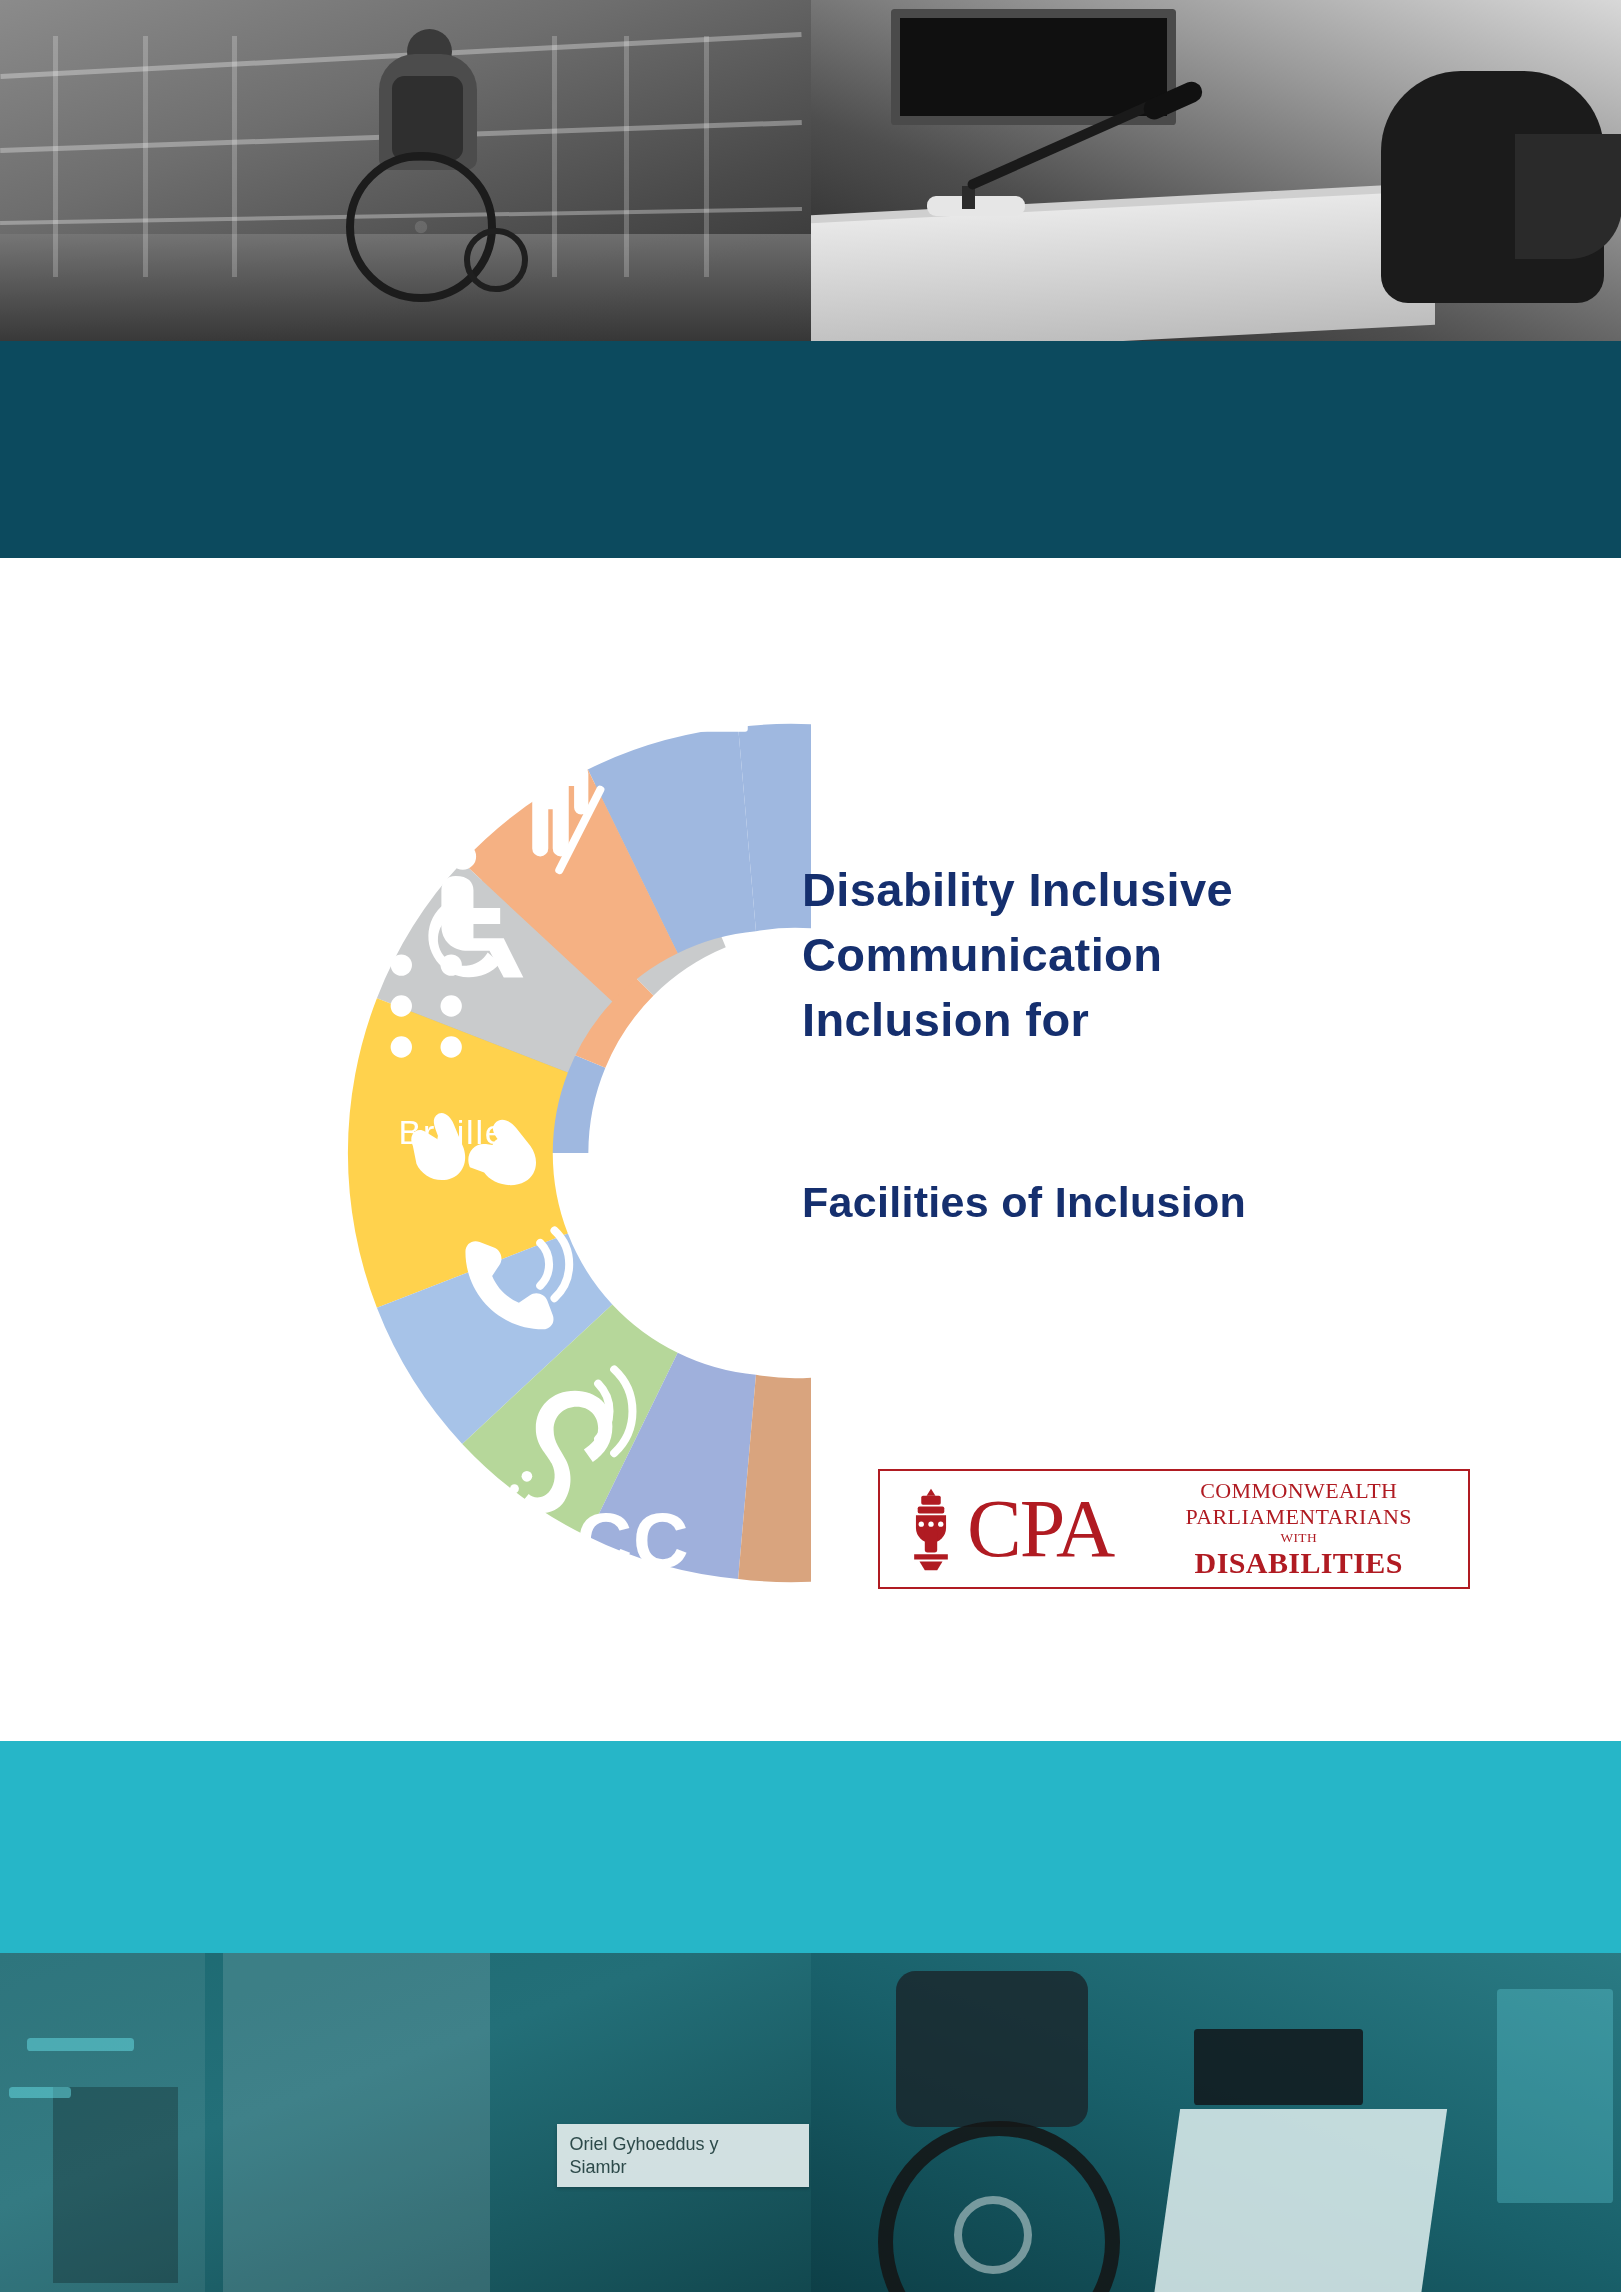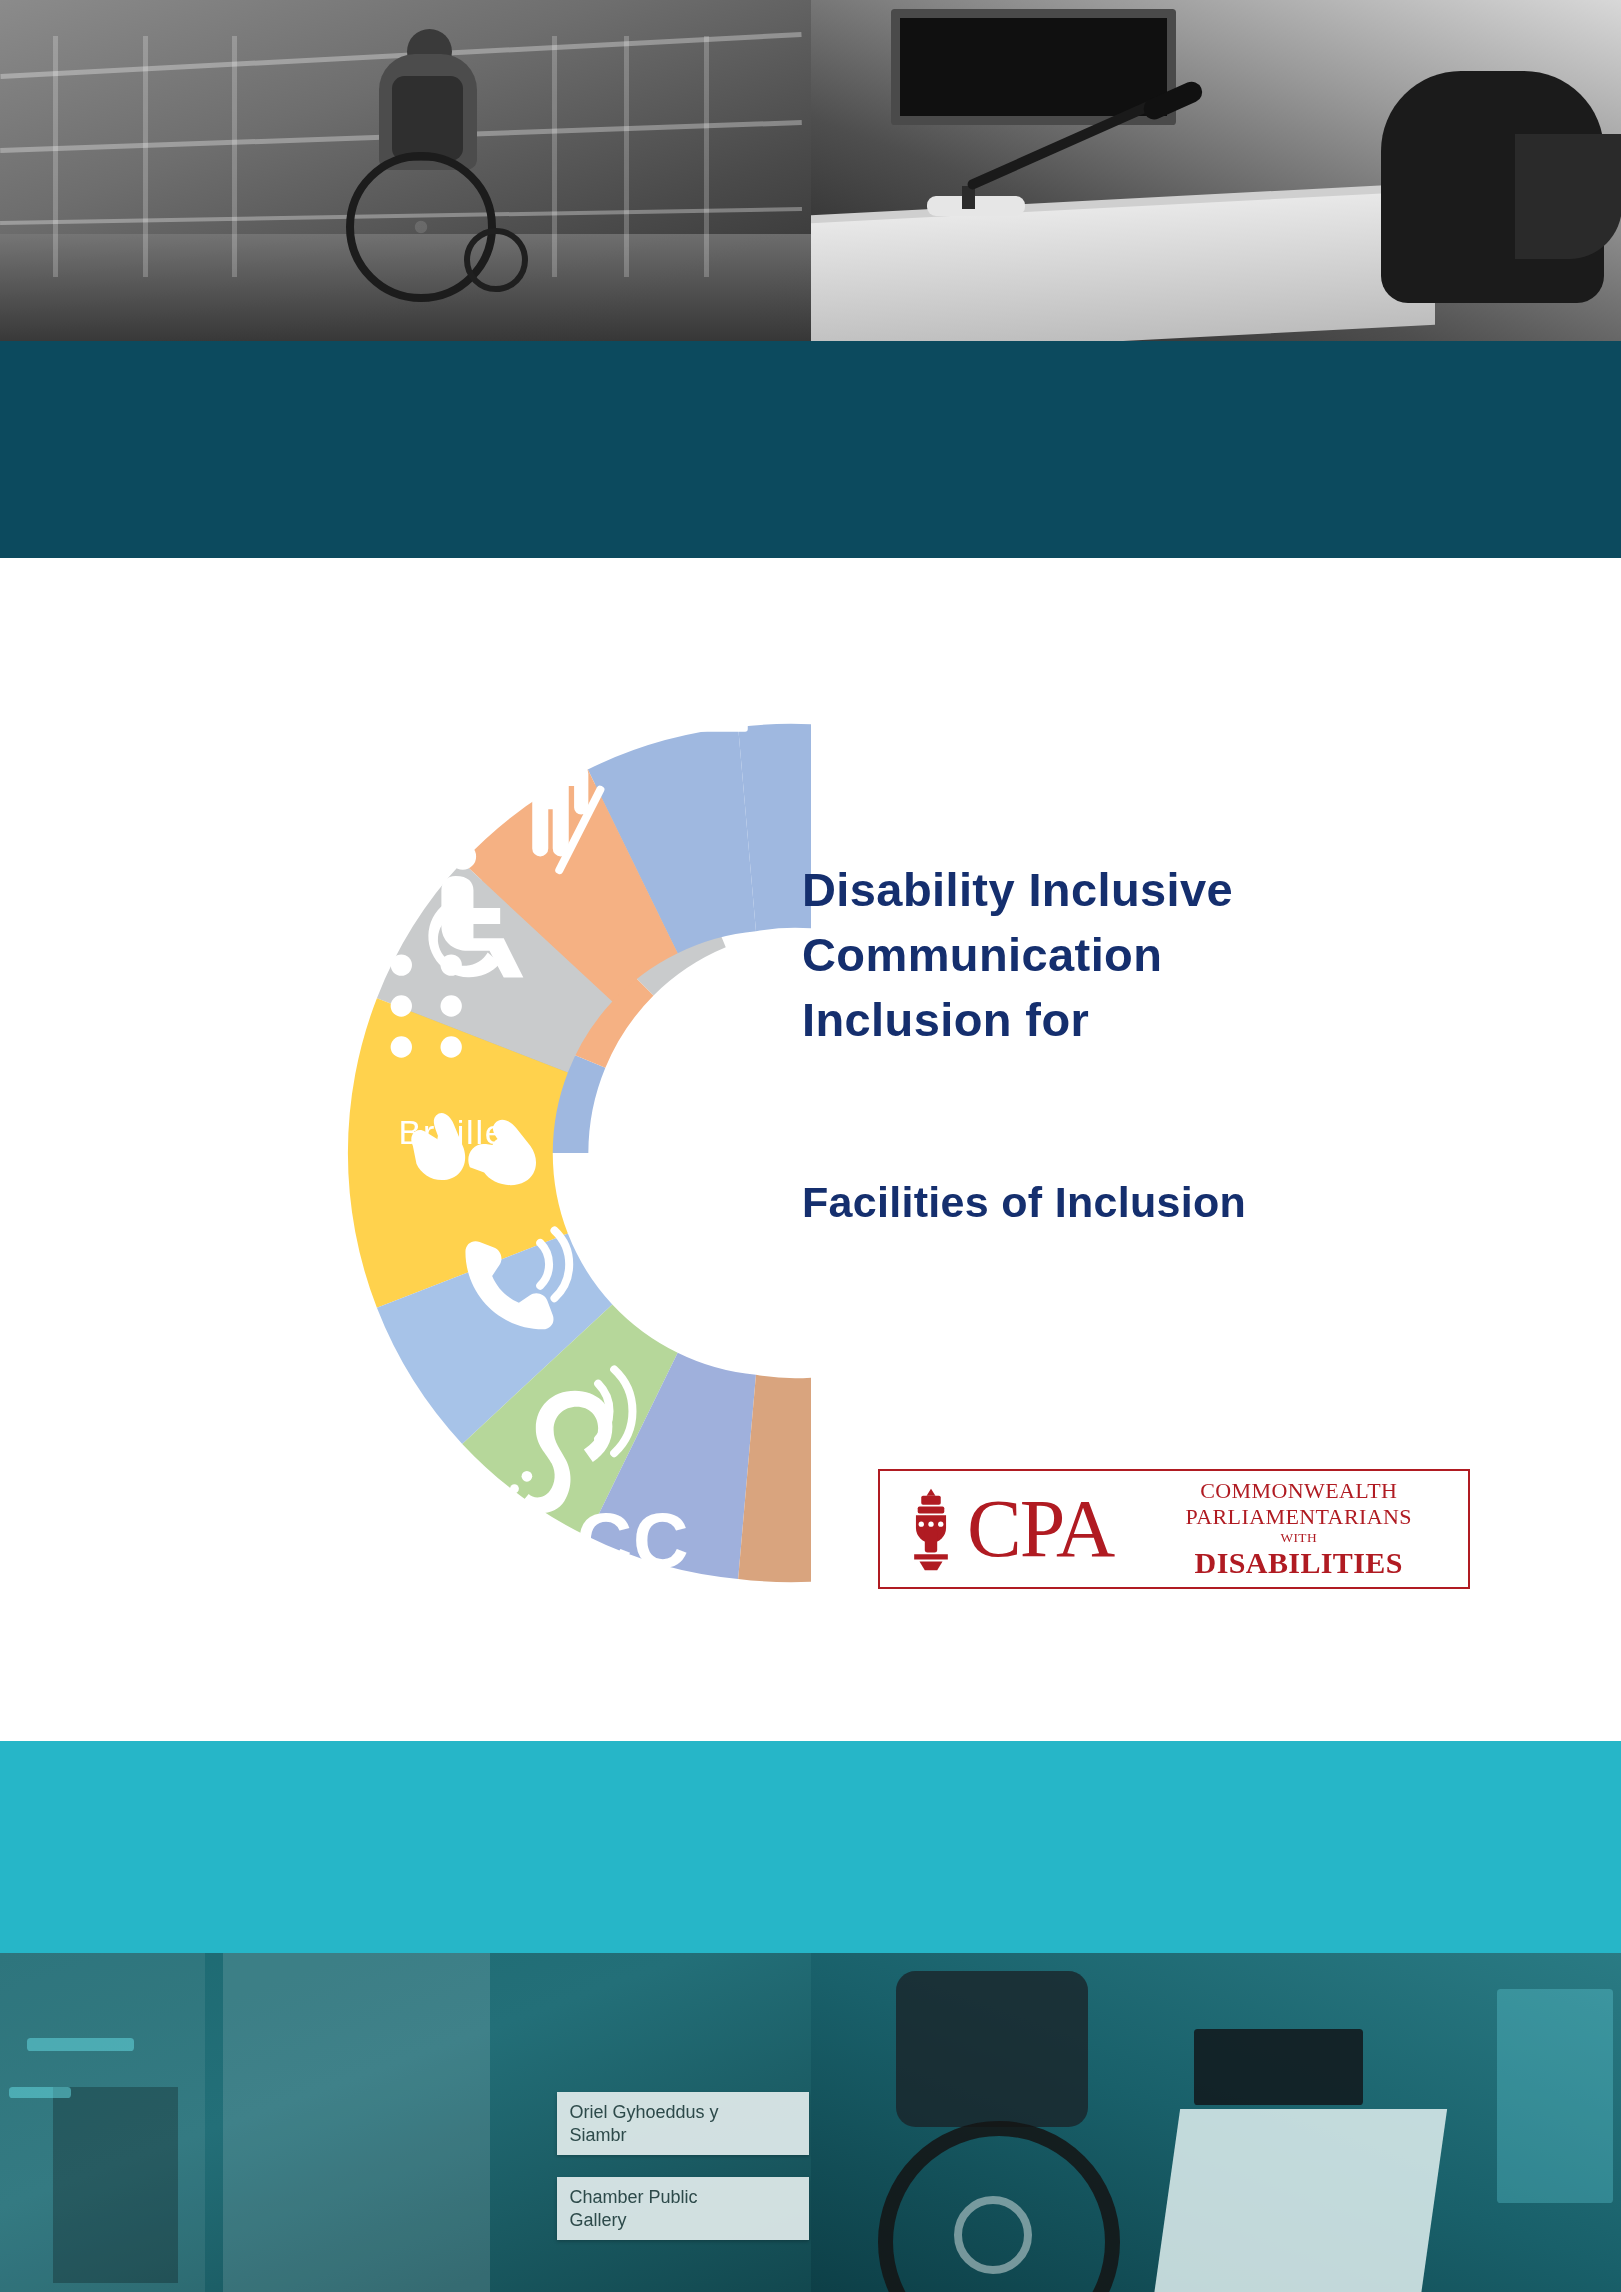--- a/index.html
+++ b/index.html
@@ -223,20 +223,21 @@
     position:absolute; background: rgba(255,255,255,0.08);
   }
   .sign-plate {
     position:absolute;
     background: rgba(224,235,235,0.93);
     color:#2d4a4a;
     font-size:18px;
     line-height:1.25;
     padding:9px 12.5px;
     box-shadow: 0 1.8px 3.6px rgba(0,0,0,.25);
+    margin-top: 32px;
   }
   .sign1 { left:557px; top:139px; width:227px; }
   .sign2 { left:557px; top:224px; width:227px; }
 
   .b-wheel {
     position:absolute; left:67px; top:168px; width:212px; height:212px;
     border:15px solid rgba(20,20,20,.85); border-radius:50%;
   }
   .b-wheel-hub {
     position:absolute; left:143px; top:243px; width:62px; height:62px;
@@ -431,22 +432,20 @@
 
 <div class="bottom-photos">
   <div class="bphoto bphoto-left">
     <div class="wall-block" style="left:0;top:0;width:205px;height:340px;"></div>
     <div class="wall-block" style="left:223px;top:0;width:267px;height:340px;background:rgba(255,255,255,0.13);"></div>
     <div class="wall-block" style="left:53px;top:134px;width:125px;height:196px;background:rgba(0,0,0,0.25);"></div>
     <div class="b-glow" style="left:27px;top:85px;width:107px;height:12.5px;"></div>
     <div class="b-glow" style="left:9px;top:134px;width:62px;height:10.7px;"></div>
     <div class="sign-plate sign1" style="white-space:pre-line;">Oriel Gyhoeddus y
 Siambr</div>
-    <div class="sign-plate sign2" style="white-space:pre-line;">Chamber Public
-Gallery</div>
   </div>
   <div class="bphoto bphoto-right">
     <div class="b-bag"></div>
     <div class="b-wheel"></div>
     <div class="b-wheel-hub"></div>
     <div class="b-lectern"></div>
     <div class="b-screen"></div>
     <div class="b-glow" style="left:686px;top:36px;width:116px;height:214px;background:rgba(120,240,250,.25);"></div>
   </div>
 </div>

